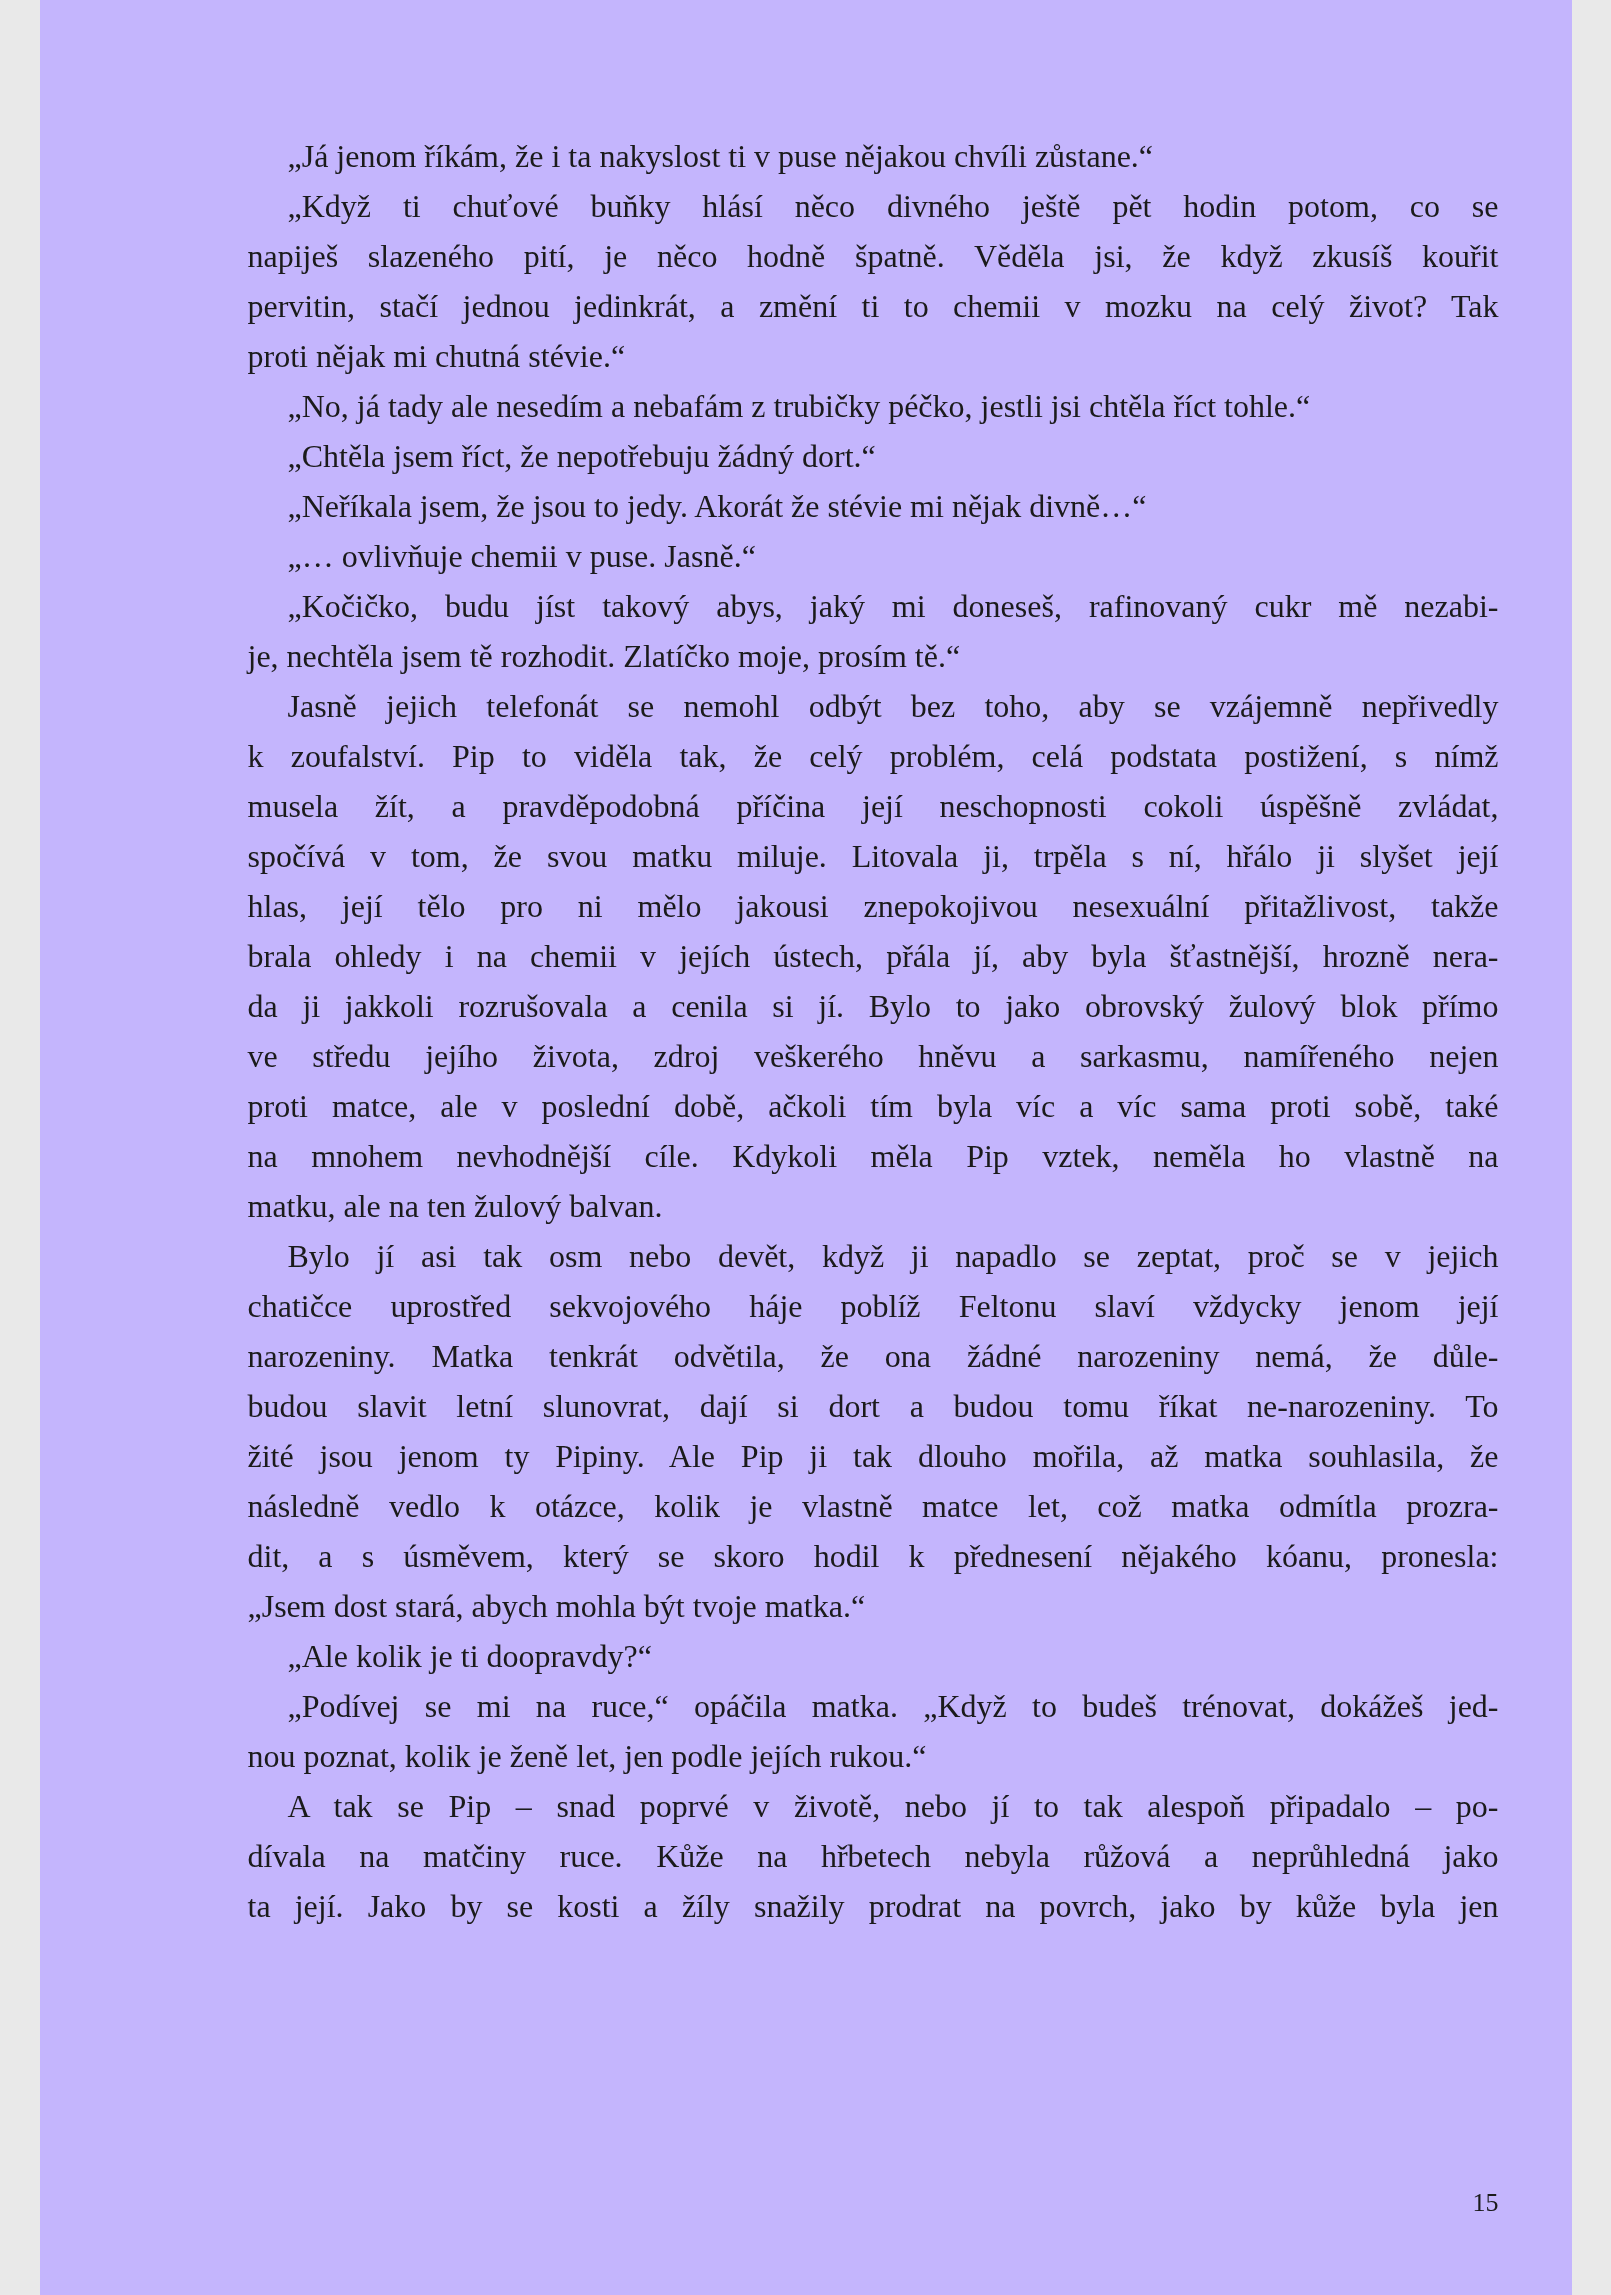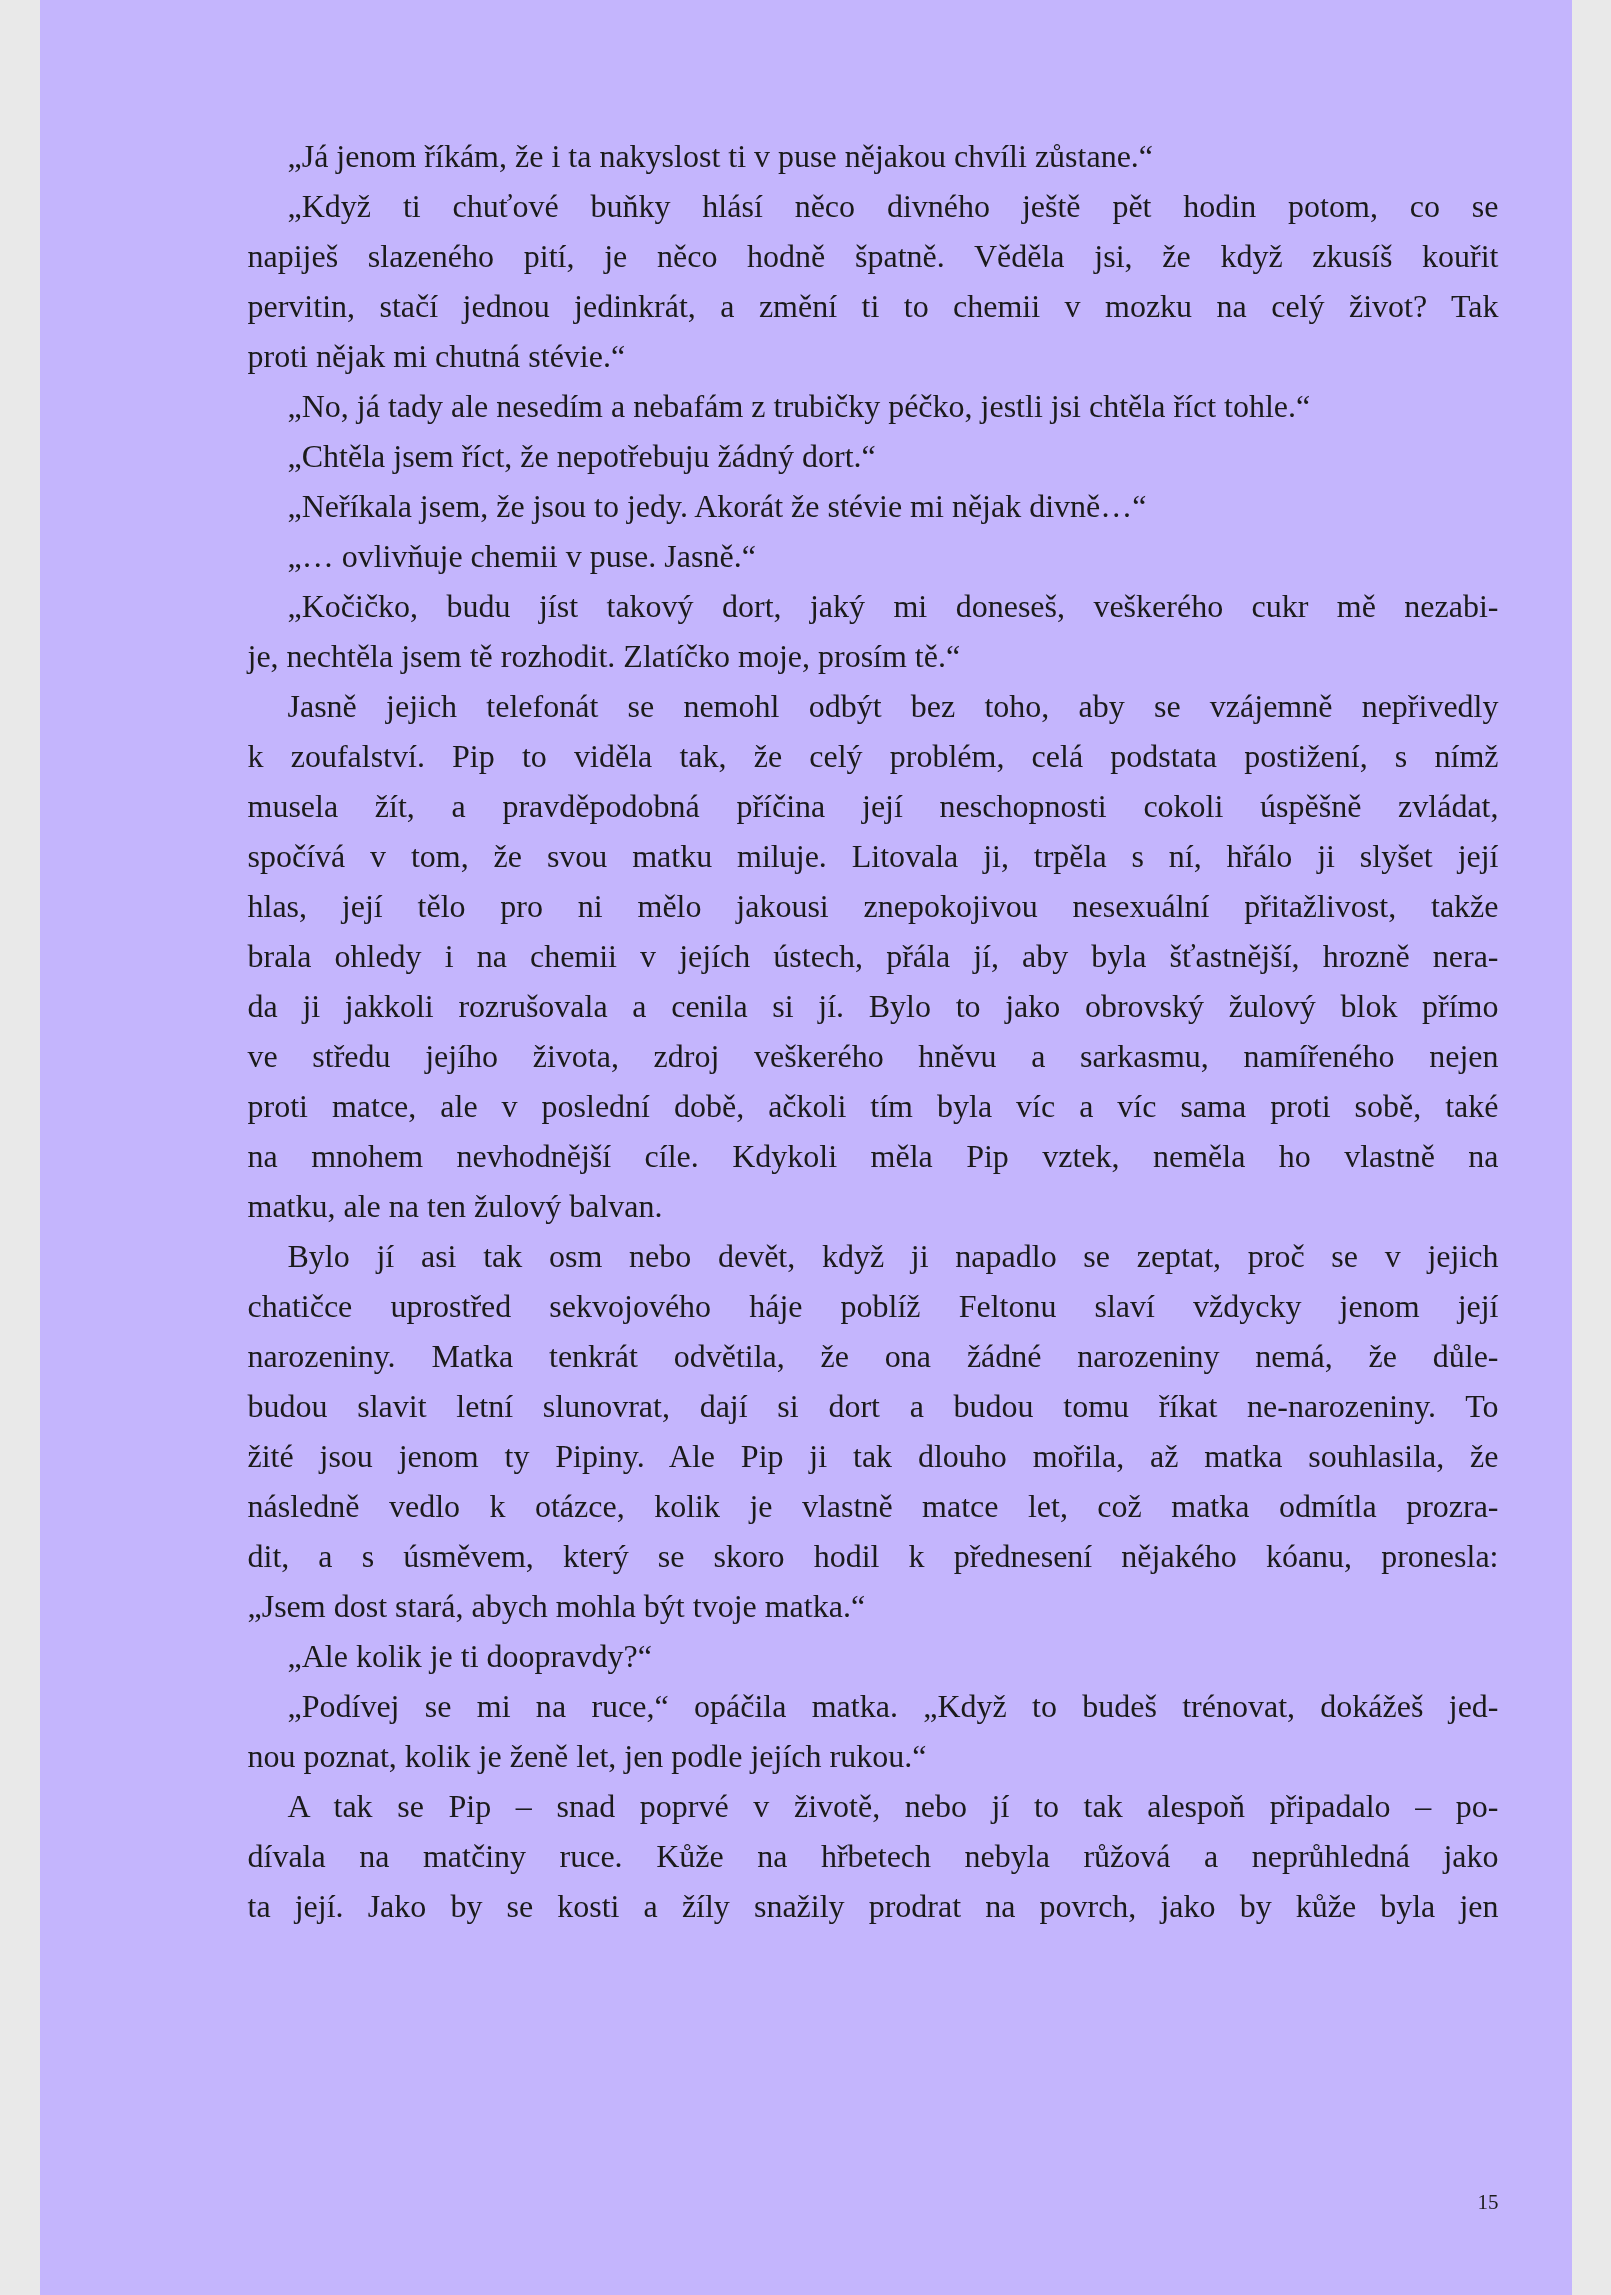--- a/index.html
+++ b/index.html
@@ -38,21 +38,21 @@
   }
   .para.indent .line:first-child {
     text-indent: 40px;
   }
   .folio {
     position: absolute;
     left: 208px;
     top: 2187px;
     width: 1251px;
     text-align: right;
-    font-size: 21px;
+    font-size: 26px;
     line-height: 31px;
     color: #1b1b1b;
   }
 </style>
 </head>
 <body>
 
 <div class="page">
   <main class="text-block" id="paragraphs">
       <div class="para indent">
@@ -70,21 +70,21 @@
       <div class="para indent">
         <div class="line last">„Chtěla jsem říct, že nepotřebuju žádný dort.“</div>
       </div>
       <div class="para indent">
         <div class="line last">„Neříkala jsem, že jsou to jedy. Akorát že stévie mi nějak divně…“</div>
       </div>
       <div class="para indent">
         <div class="line last">„… ovlivňuje chemii v puse. Jasně.“</div>
       </div>
       <div class="para indent">
-        <div class="line">„Kočičko, budu jíst takový dort, jaký mi doneseš, veškerého cukr mě nezabi-</div>
+        <div class="line">„Kočičko, budu jíst takový abys, jaký mi doneseš, rafinovaný cukr mě nezabi-</div>
         <div class="line last">je, nechtěla jsem tě rozhodit. Zlatíčko moje, prosím tě.“</div>
       </div>
       <div class="para indent">
         <div class="line">Jasně jejich telefonát se nemohl odbýt bez toho, aby se vzájemně nepřivedly</div>
         <div class="line">k zoufalství. Pip to viděla tak, že celý problém, celá podstata postižení, s nímž</div>
         <div class="line">musela žít, a pravděpodobná příčina její neschopnosti cokoli úspěšně zvládat,</div>
         <div class="line">spočívá v tom, že svou matku miluje. Litovala ji, trpěla s ní, hřálo ji slyšet její</div>
         <div class="line">hlas, její tělo pro ni mělo jakousi znepokojivou nesexuální přitažlivost, takže</div>
         <div class="line">brala ohledy i na chemii v jejích ústech, přála jí, aby byla šťastnější, hrozně nera-</div>
         <div class="line">da ji jakkoli rozrušovala a cenila si jí. Bylo to jako obrovský žulový blok přímo</div>

